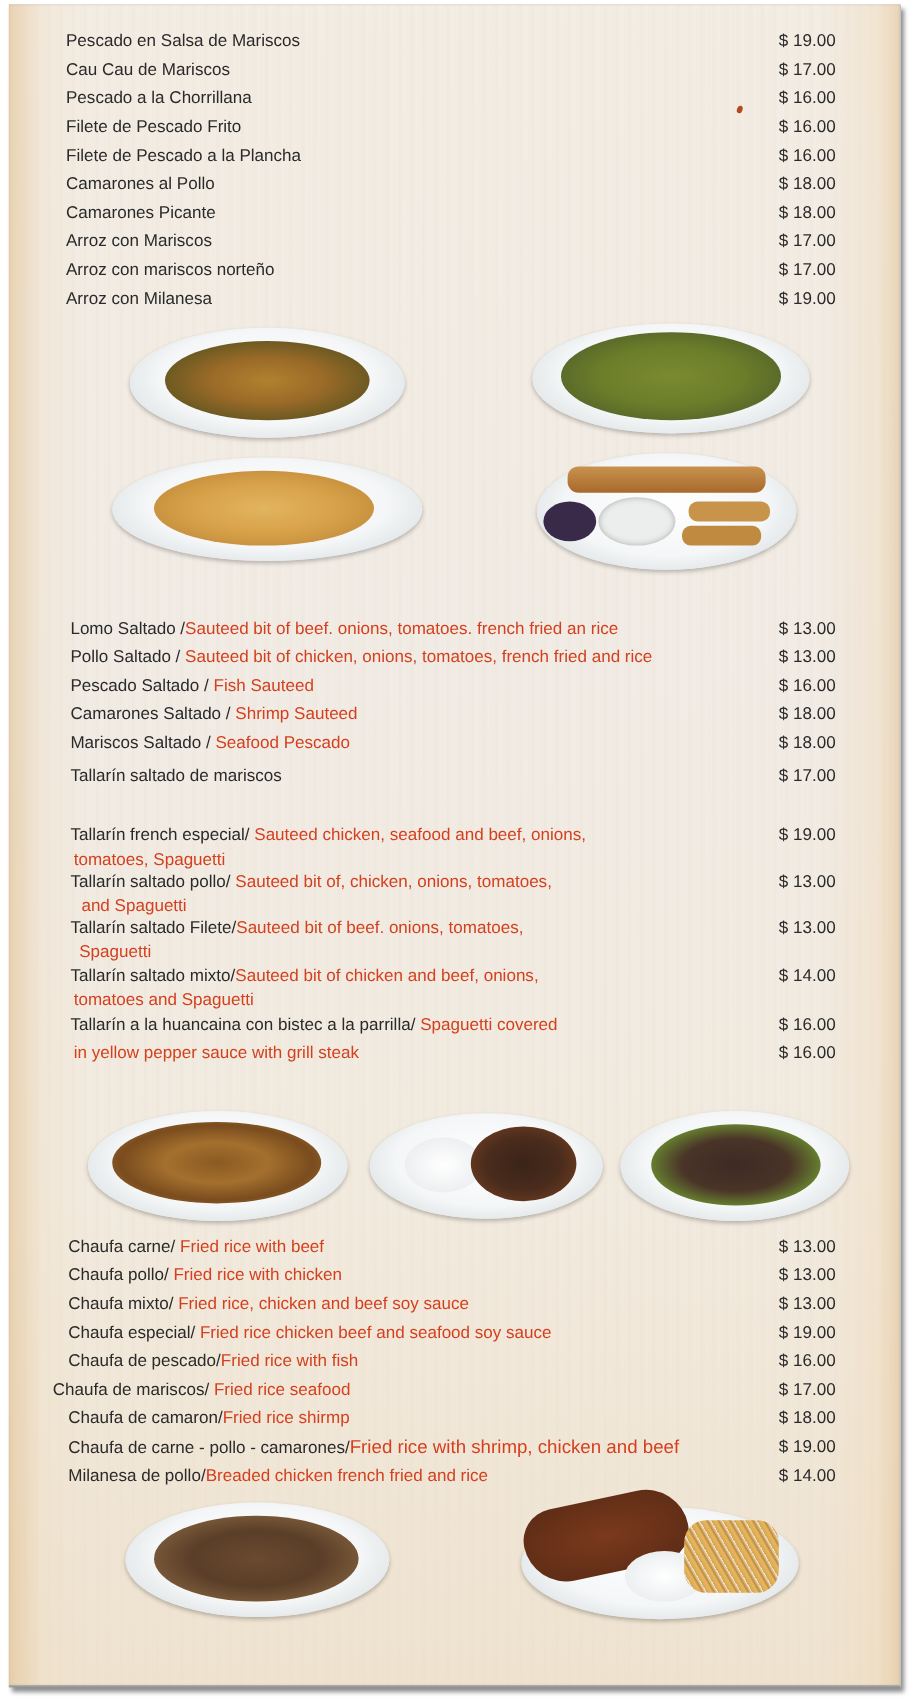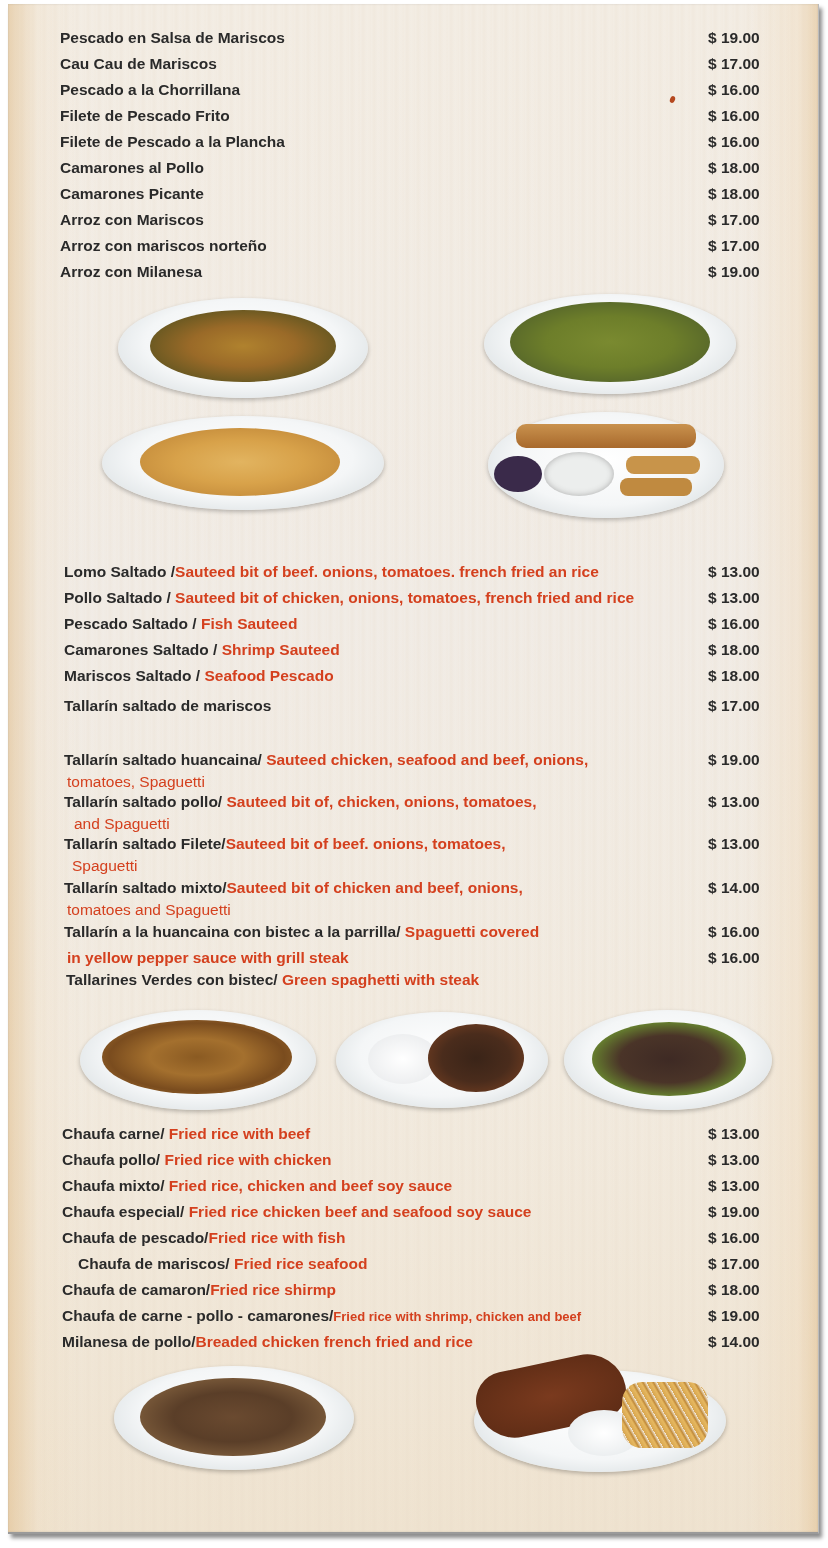--- a/index.html
+++ b/index.html
@@ -15,28 +15,27 @@
       repeating-linear-gradient(90deg, rgba(255,255,255,0.0) 0px, rgba(230,215,195,0.18) 3px, rgba(255,255,255,0.0) 7px, rgba(235,220,200,0.12) 11px),
       linear-gradient(180deg, #f3ede4 0%, #f1ece6 40%, #f2ebe0 70%, #efe3d0 100%);
     box-shadow: 3px 4px 4px rgba(0,0,0,0.45), inset 0 0 2px rgba(0,0,0,0.15);
     border-right: 1px solid #bbb;
     border-bottom: 2px solid #9a9a9a;
   }
   .row {
     position: absolute; left: 52px; right: 48px;
     font-size: 15.5px; color: #2a2a2a; white-space: nowrap;
     line-height: 20px;
-    font-weight: bold;
   }
   .row .name { color: #2a2a2a; }
   .row .desc { color: #d4401e; }
   .row .price {
     position: absolute; right: 0; top: 0; color: #2a2a2a; width: 62px; text-align: left;
   }
-  .row.small-desc .desc { font-size: 13px; text-align: right; }
+  .row.small-desc .desc { font-size: 17px; text-align: right; }
   .cont {
     position: absolute; left: 58px; color: #d4401e; font-size: 15.5px; line-height: 20px; white-space: nowrap;
   }
   .section-title {
     position: absolute; left: 0; width: 810px; text-align: center; top: 523px;
     font-size: 17px; color: #222; letter-spacing: 0.5px;
   }
   .watermark {
     position: absolute; top: 28px; left: 270px;
     font-family: "Liberation Serif", "DejaVu Serif", serif;
@@ -90,54 +89,53 @@
 
 
   <div class="row" style="top:558px;left:56px"><span class="name">Lomo Saltado /</span><span class="desc">Sauteed bit of beef. onions, tomatoes. french fried an rice</span><span class="price">$ 13.00</span></div>
   <div class="row" style="top:584px;left:56px"><span class="name">Pollo Saltado / </span><span class="desc">Sauteed bit of chicken, onions, tomatoes, french fried and rice</span><span class="price">$ 13.00</span></div>
   <div class="row" style="top:610px;left:56px"><span class="name">Pescado Saltado / </span><span class="desc">Fish Sauteed</span><span class="price">$ 16.00</span></div>
   <div class="row" style="top:636px;left:56px"><span class="name">Camarones Saltado / </span><span class="desc">Shrimp Sauteed</span><span class="price">$ 18.00</span></div>
   <div class="row" style="top:662px;left:56px"><span class="name">Mariscos Saltado / </span><span class="desc">Seafood Pescado</span><span class="price">$ 18.00</span></div>
 
   <div class="row" style="top:692px;left:56px"><span class="name">Tallarín saltado de mariscos</span><span class="price">$ 17.00</span></div>
 
-  <div class="row" style="top:746px;left:56px"><span class="name">Tallarín saltado huancaina/ </span><span class="desc">Sauteed chicken, seafood and beef, onions,</span><span class="price">$ 19.00</span></div>
+  <div class="row" style="top:746px;left:56px"><span class="name">Tallarín french especial/ </span><span class="desc">Sauteed chicken, seafood and beef, onions,</span><span class="price">$ 19.00</span></div>
   <div class="cont" style="top:768px;left:59px">tomatoes,  Spaguetti</div>
 
   <div class="row" style="top:788px;left:56px"><span class="name">Tallarín saltado pollo/ </span><span class="desc">Sauteed bit of, chicken, onions, tomatoes,</span><span class="price">$ 13.00</span></div>
   <div class="cont" style="top:810px;left:66px">and Spaguetti</div>
 
   <div class="row" style="top:830px;left:56px"><span class="name">Tallarín saltado Filete/</span><span class="desc">Sauteed bit of beef. onions, tomatoes,</span><span class="price">$ 13.00</span></div>
   <div class="cont" style="top:852px;left:64px">Spaguetti</div>
 
   <div class="row" style="top:874px;left:56px"><span class="name">Tallarín saltado mixto/</span><span class="desc">Sauteed bit of chicken and beef, onions,</span><span class="price">$ 14.00</span></div>
   <div class="cont" style="top:896px;left:59px">tomatoes and Spaguetti</div>
 
   <div class="row" style="top:918px;left:56px"><span class="name">Tallarín a la huancaina con bistec a la parrilla/ </span><span class="desc">Spaguetti covered</span><span class="price">$ 16.00</span></div>
   <div class="row" style="top:944px;left:59px"><span class="desc">in yellow pepper sauce with grill steak</span><span class="price">$ 16.00</span></div>
 
-  <div class="row" style="top:966px;left:58px"><span class="name">Tallarines Verdes con bistec/ </span><span class="desc">Green spaghetti with steak</span></div>
 
   <div class="plate" style="left:72px;top:1006px;width:236px;height:100px">
     <div class="food" style="left:22px;top:10px;width:190px;height:74px;background:radial-gradient(ellipse,#8a5a22 0%,#a4702e 35%,#7a4c1e 65%,#b07a36 100%)"></div>
   </div>
   <div class="plate" style="left:328px;top:1008px;width:212px;height:96px">
     <div class="food" style="left:32px;top:22px;width:70px;height:50px;background:radial-gradient(ellipse,#ffffff,#e6e8ea)"></div>
     <div class="food" style="left:92px;top:12px;width:96px;height:68px;background:radial-gradient(ellipse,#3a2418 0%,#4a2c1c 50%,#6a3a20 80%,#a86a34 100%)"></div>
   </div>
   <div class="plate" style="left:556px;top:1006px;width:208px;height:100px">
     <div class="food" style="left:28px;top:12px;width:154px;height:74px;background:radial-gradient(ellipse,#3e2a24 0%,#4a3428 45%,#6a8a30 75%,#8ab04a 100%)"></div>
   </div>
 
   <div class="row" style="top:1120px;left:54px"><span class="name">Chaufa carne/ </span><span class="desc">Fried rice with beef</span><span class="price">$ 13.00</span></div>
   <div class="row" style="top:1146px;left:54px"><span class="name">Chaufa pollo/ </span><span class="desc">Fried rice with chicken</span><span class="price">$ 13.00</span></div>
   <div class="row" style="top:1172px;left:54px"><span class="name">Chaufa mixto/ </span><span class="desc">Fried rice, chicken and beef soy sauce</span><span class="price">$ 13.00</span></div>
   <div class="row" style="top:1198px;left:54px"><span class="name">Chaufa especial/ </span><span class="desc">Fried rice chicken beef and seafood soy sauce</span><span class="price">$ 19.00</span></div>
   <div class="row" style="top:1224px;left:54px"><span class="name">Chaufa de pescado/</span><span class="desc">Fried rice with fish</span><span class="price">$ 16.00</span></div>
-  <div class="row" style="top:1250px;left:70px"><span class="name">Chaufa de mariscos/ </span><span class="desc">Fried rice seafood</span><span class="price">$ 17.00</span></div>
+  <div class="row" style="top:1250px;left:40px"><span class="name">Chaufa de mariscos/ </span><span class="desc">Fried rice seafood</span><span class="price">$ 17.00</span></div>
   <div class="row" style="top:1276px;left:54px"><span class="name">Chaufa de camaron/</span><span class="desc">Fried rice shirmp</span><span class="price">$ 18.00</span></div>
   <div class="row small-desc" style="top:1302px;left:54px"><span class="name">Chaufa de carne  - pollo - camarones/</span><span class="desc">Fried rice with shrimp, chicken and beef</span><span class="price">$ 19.00</span></div>
   <div class="row" style="top:1328px;left:54px"><span class="name">Milanesa de pollo/</span><span class="desc">Breaded chicken french fried and rice</span><span class="price">$ 14.00</span></div>
 
   <div class="plate" style="left:106px;top:1362px;width:240px;height:104px">
     <div class="food" style="left:26px;top:12px;width:186px;height:78px;background:radial-gradient(ellipse,#6a4a30 0%,#5a3e28 45%,#7a5a3a 75%,#9a7a58 100%)"></div>
   </div>
   <div class="plate" style="left:466px;top:1366px;width:252px;height:102px">
     <div class="food" style="left:2px;top:-8px;width:150px;height:68px;border-radius:30px 40px 30px 40px;transform:rotate(-12deg);background:radial-gradient(ellipse,#7a3a1e,#5a2a14)"></div>
     <div class="food" style="left:94px;top:40px;width:72px;height:46px;background:radial-gradient(ellipse,#ffffff,#e4e8ea)"></div>

